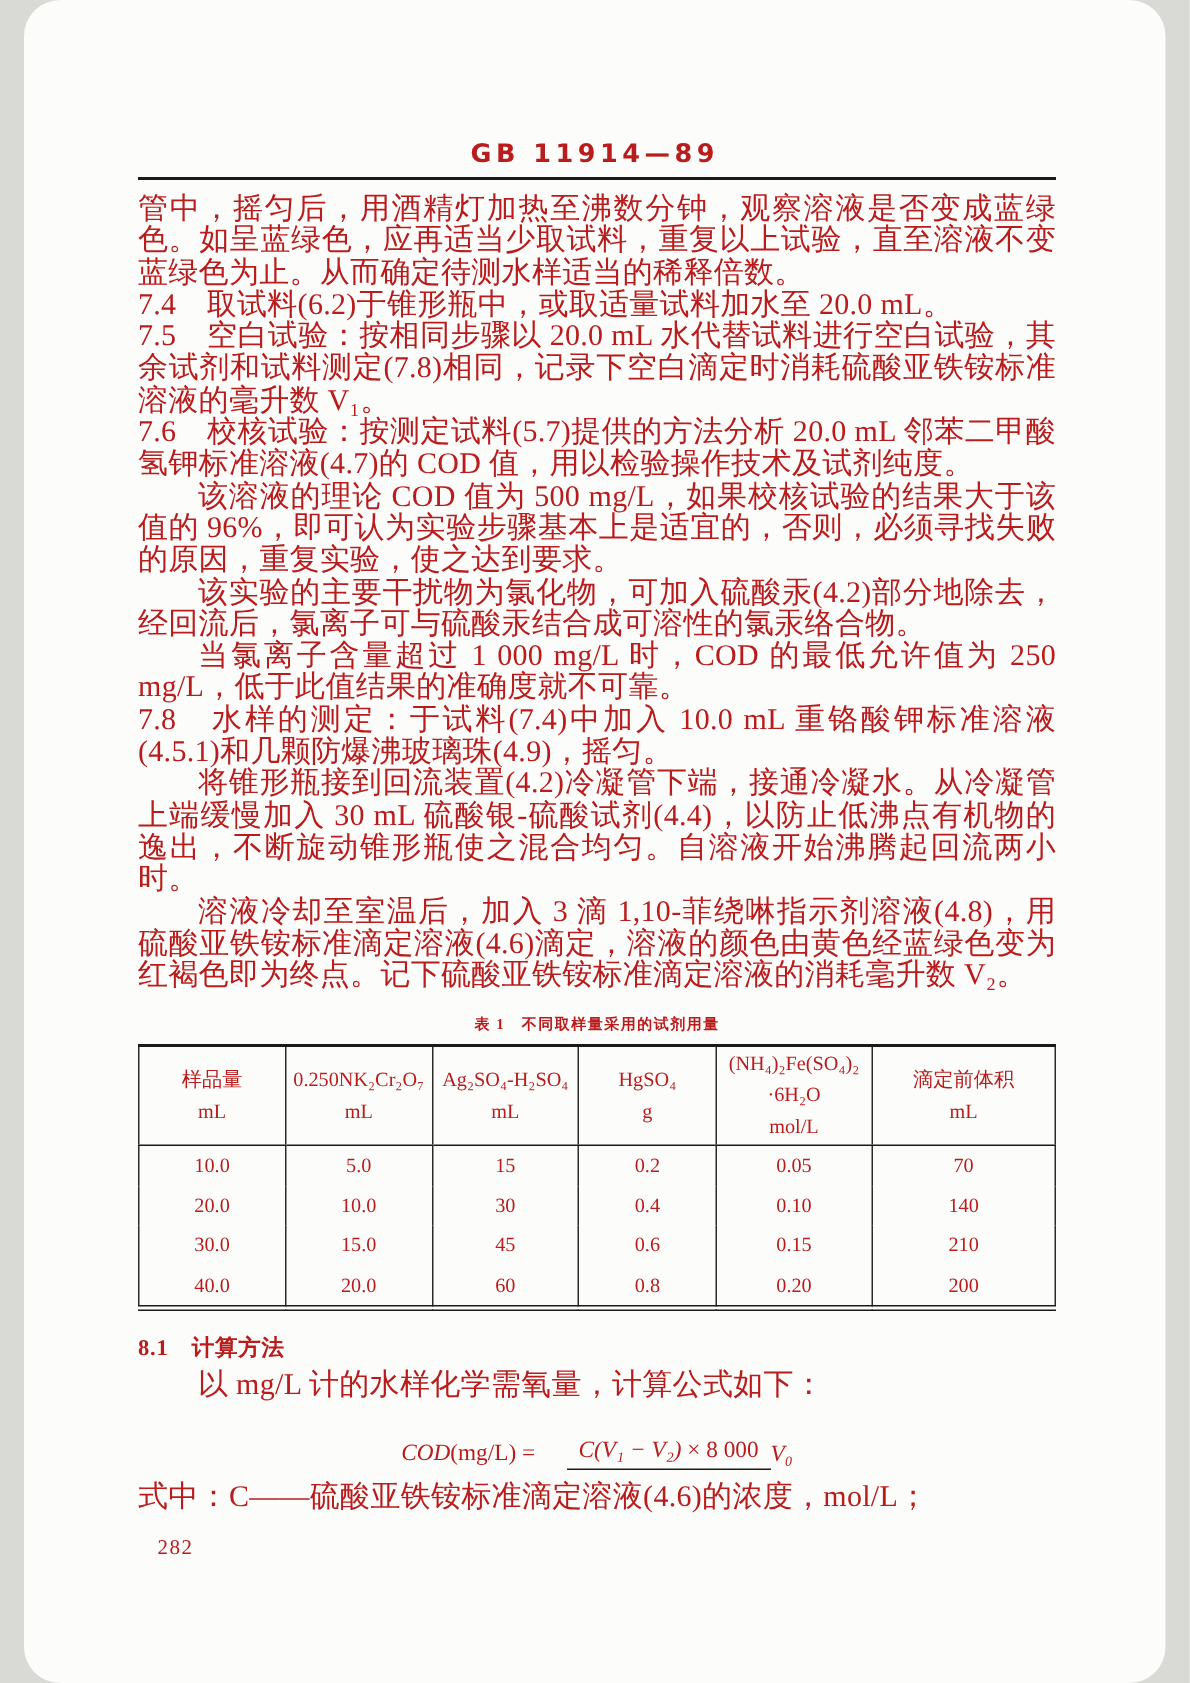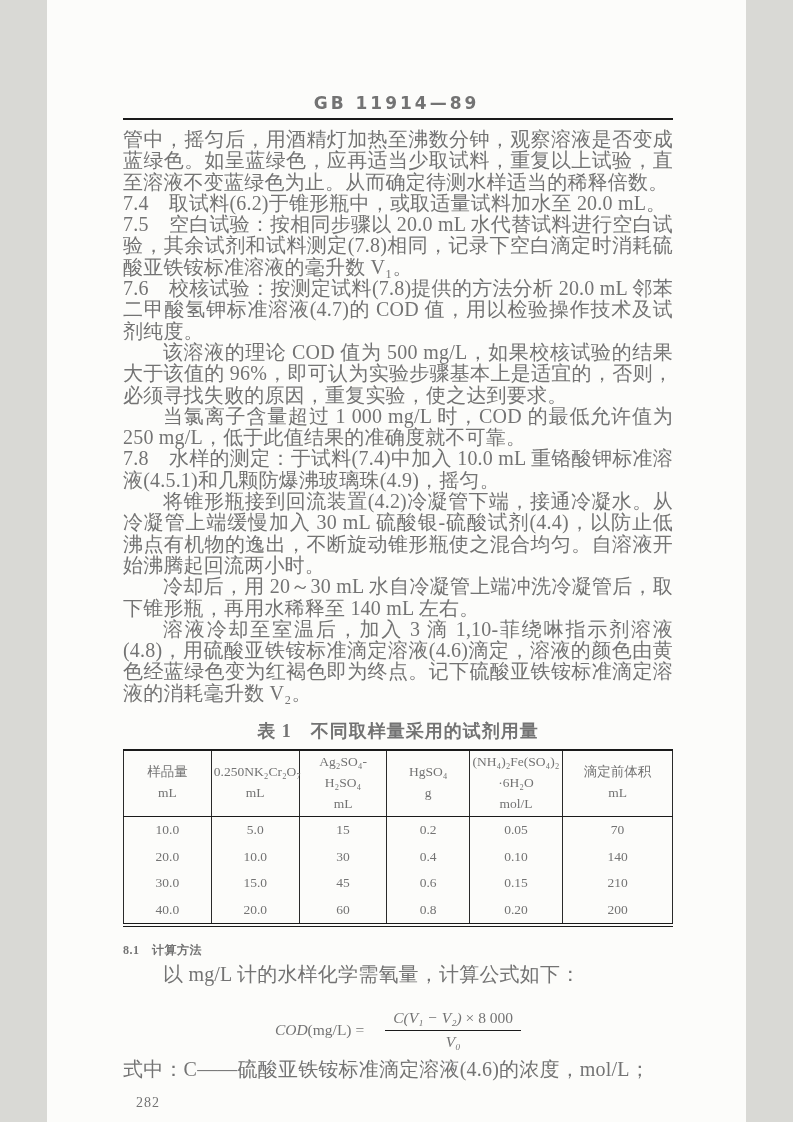--- a/index.html
+++ b/index.html
@@ -1,24 +1,25 @@
 <!DOCTYPE html>
 <html lang="zh"><head>
 <meta charset="utf-8">
 <style>
   html,body { margin:0; padding:0; background:#d9d9d5; }
   .page {
     position:relative;
-    width:699px; height:1122px;
+    width:761px; height:1122px;
     margin:0 auto;
     background:#fcfcfa;
-    color:#737373;
+    color:#b91c1c;
     font-family:"Liberation Serif","DejaVu Serif",serif;
     box-sizing:border-box;
     overflow:hidden;
+    border-radius:24px;
   }
   .gb-header {
     padding-top:93px;
     text-align:center;
     font-family:"DejaVu Sans","Liberation Sans",sans-serif;
     font-weight:bold;
     font-size:17px;
     letter-spacing:3px;
   }
   .content { padding:0 73px 0 76px; }
@@ -30,21 +31,21 @@
     line-height:21.3px;
     text-align:justify;
     letter-spacing:0.2px;
   }
   .first-block { margin-top:9px; }
   .ind { text-indent:2em; }
 
   .table-caption {
     margin-top:15px;
     text-align:center;
-    font-size:18px;
+    font-size:10px;
     font-weight:bold;
     letter-spacing:1px;
   }
   table.reagent {
     width:100%;
     margin-top:6px;
     border-collapse:collapse;
     table-layout:fixed;
     border-top:2.5px solid #1a1a1a;
     border-bottom:4px double #1a1a1a;
@@ -68,36 +69,36 @@
   table.reagent tbody td { height:24.5px; }
 
   .sec-heading {
     margin:20px 0 0;
     font-size:15px;
     font-weight:bold;
     letter-spacing:0.5px;
   }
   .subsec-heading {
     margin:15px 0 0;
-    font-size:12px;
+    font-size:15px;
     font-weight:bold;
     letter-spacing:0.5px;
   }
   .calc-intro { margin-top:5px; }
 
   .formula {
     display:flex;
     justify-content:center;
     align-items:center;
     margin:24px 0 8px;
     font-size:15.5px;
     text-align:right;
   }
   .formula .ivar { font-style:italic; }
-  .frac { display:inline-flex; flex-direction:column; align-items:center; margin-left:21px; }
+  .frac { display:inline-flex; flex-direction:row; align-items:center; margin-left:21px; }
   .frac .num { padding:0 8px 3px; border-bottom:1.5px solid #1a1a1a; white-space:nowrap; }
   .frac .den { padding-top:2px; }
 
   .legend { margin-top:6px; }
 
   .page-number {
     margin-top:15px;
     padding-left:13px;
     font-size:14px;
     letter-spacing:1px;
@@ -109,26 +110,26 @@
 <div class="page">
 
   <div class="gb-header">GB 11914—89</div>
 
   <div class="content">
     <div class="header-rule"></div>
 
     <p class="body-text first-block">管中，摇匀后，用酒精灯加热至沸数分钟，观察溶液是否变成蓝绿色。如呈蓝绿色，应再适当少取试料，重复以上试验，直至溶液不变蓝绿色为止。从而确定待测水样适当的稀释倍数。</p>
     <p class="body-text">7.4　取试料(6.2)于锥形瓶中，或取适量试料加水至 20.0 mL。</p>
     <p class="body-text">7.5　空白试验：按相同步骤以 20.0 mL 水代替试料进行空白试验，其余试剂和试料测定(7.8)相同，记录下空白滴定时消耗硫酸亚铁铵标准溶液的毫升数 V₁。</p>
-    <p class="body-text">7.6　校核试验：按测定试料(7.8)提供的方法分析 20.0 mL 邻苯二甲酸氢钾标准溶液(4.7)的 COD 值，用以检验操作技术及试剂纯度。</p>
+    <p class="body-text">7.6　校核试验：按测定试料(5.7)提供的方法分析 20.0 mL 邻苯二甲酸氢钾标准溶液(4.7)的 COD 值，用以检验操作技术及试剂纯度。</p>
     <p class="body-text ind">该溶液的理论 COD 值为 500 mg/L，如果校核试验的结果大于该值的 96%，即可认为实验步骤基本上是适宜的，否则，必须寻找失败的原因，重复实验，使之达到要求。</p>
+    <p class="body-text ind">该实验的主要干扰物为氯化物，可加入硫酸汞(4.2)部分地除去，经回流后，氯离子可与硫酸汞结合成可溶性的氯汞络合物。</p>
     <p class="body-text ind">当氯离子含量超过 1 000 mg/L 时，COD 的最低允许值为 250 mg/L，低于此值结果的准确度就不可靠。</p>
     <p class="body-text">7.8　水样的测定：于试料(7.4)中加入 10.0 mL 重铬酸钾标准溶液(4.5.1)和几颗防爆沸玻璃珠(4.9)，摇匀。</p>
     <p class="body-text ind">将锥形瓶接到回流装置(4.2)冷凝管下端，接通冷凝水。从冷凝管上端缓慢加入 30 mL 硫酸银-硫酸试剂(4.4)，以防止低沸点有机物的逸出，不断旋动锥形瓶使之混合均匀。自溶液开始沸腾起回流两小时。</p>
-    <p class="body-text ind">冷却后，用 20～30 mL 水自冷凝管上端冲洗冷凝管后，取下锥形瓶，再用水稀释至 140 mL 左右。</p>
     <p class="body-text ind">溶液冷却至室温后，加入 3 滴 1,10-菲绕啉指示剂溶液(4.8)，用硫酸亚铁铵标准滴定溶液(4.6)滴定，溶液的颜色由黄色经蓝绿色变为红褐色即为终点。记下硫酸亚铁铵标准滴定溶液的消耗毫升数 V₂。</p>
 
     <div class="table-caption">表 1　不同取样量采用的试剂用量</div>
 
     <table class="reagent">
       <colgroup>
         <col style="width:16%">
           <col style="width:16%">
           <col style="width:16%">
         <col style="width:15%">

